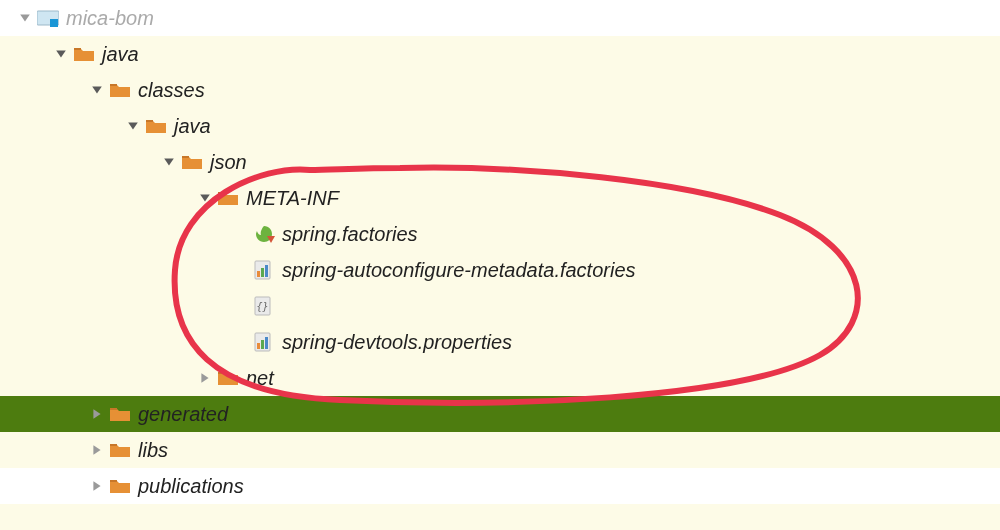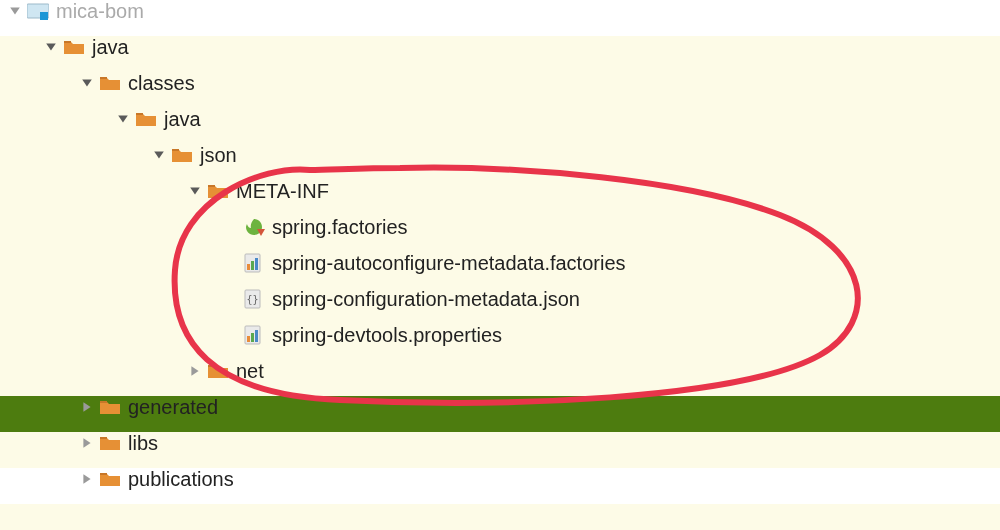--- a/index.html
+++ b/index.html
@@ -16,24 +16,25 @@
       height: 530px;
       overflow: hidden;
       position: relative;
       -webkit-font-smoothing: antialiased;
     }
     .tree {
       padding: 0;
     }
     .row {
       display: flex;
-      align-items: flex-start;
+      align-items: center;
       height: 36px;
-      padding-left: 4px;
+      padding-left: 14px;
       white-space: nowrap;
+      font-style: italic;
     }
     .row.top {
       background: #ffffff;
     }
     .row.highlight {
       background: #4d7c0f;
     }
     .row.bottom {
       background: #ffffff;
     }
@@ -211,21 +212,20 @@
 
   <div class="row">
     <span class="indent" style="width:216px"></span>
     <span class="arrow"></span>
     <span class="icon">
       <svg viewBox="0 0 22 20">
         <rect x="2" y="1" width="15" height="18" rx="1" fill="#eaeaea" stroke="#bbb" stroke-width="1"></rect>
         <text x="9.5" y="14" font-size="10" text-anchor="middle" fill="#666" font-family="monospace">{}</text>
       </svg>
     </span>
-    <span class="label">spring-configuration-metadata.json</span>
   </div>
 
   <div class="row">
     <span class="indent" style="width:216px"></span>
     <span class="arrow"></span>
     <span class="icon">
       <svg viewBox="0 0 22 20">
         <rect x="2" y="1" width="15" height="18" rx="1" fill="#eaeaea" stroke="#bbb" stroke-width="1"></rect>
         <rect x="4" y="11" width="3" height="6" fill="#e88c3a"></rect>
         <rect x="8" y="8" width="3" height="9" fill="#5aa84f"></rect>

